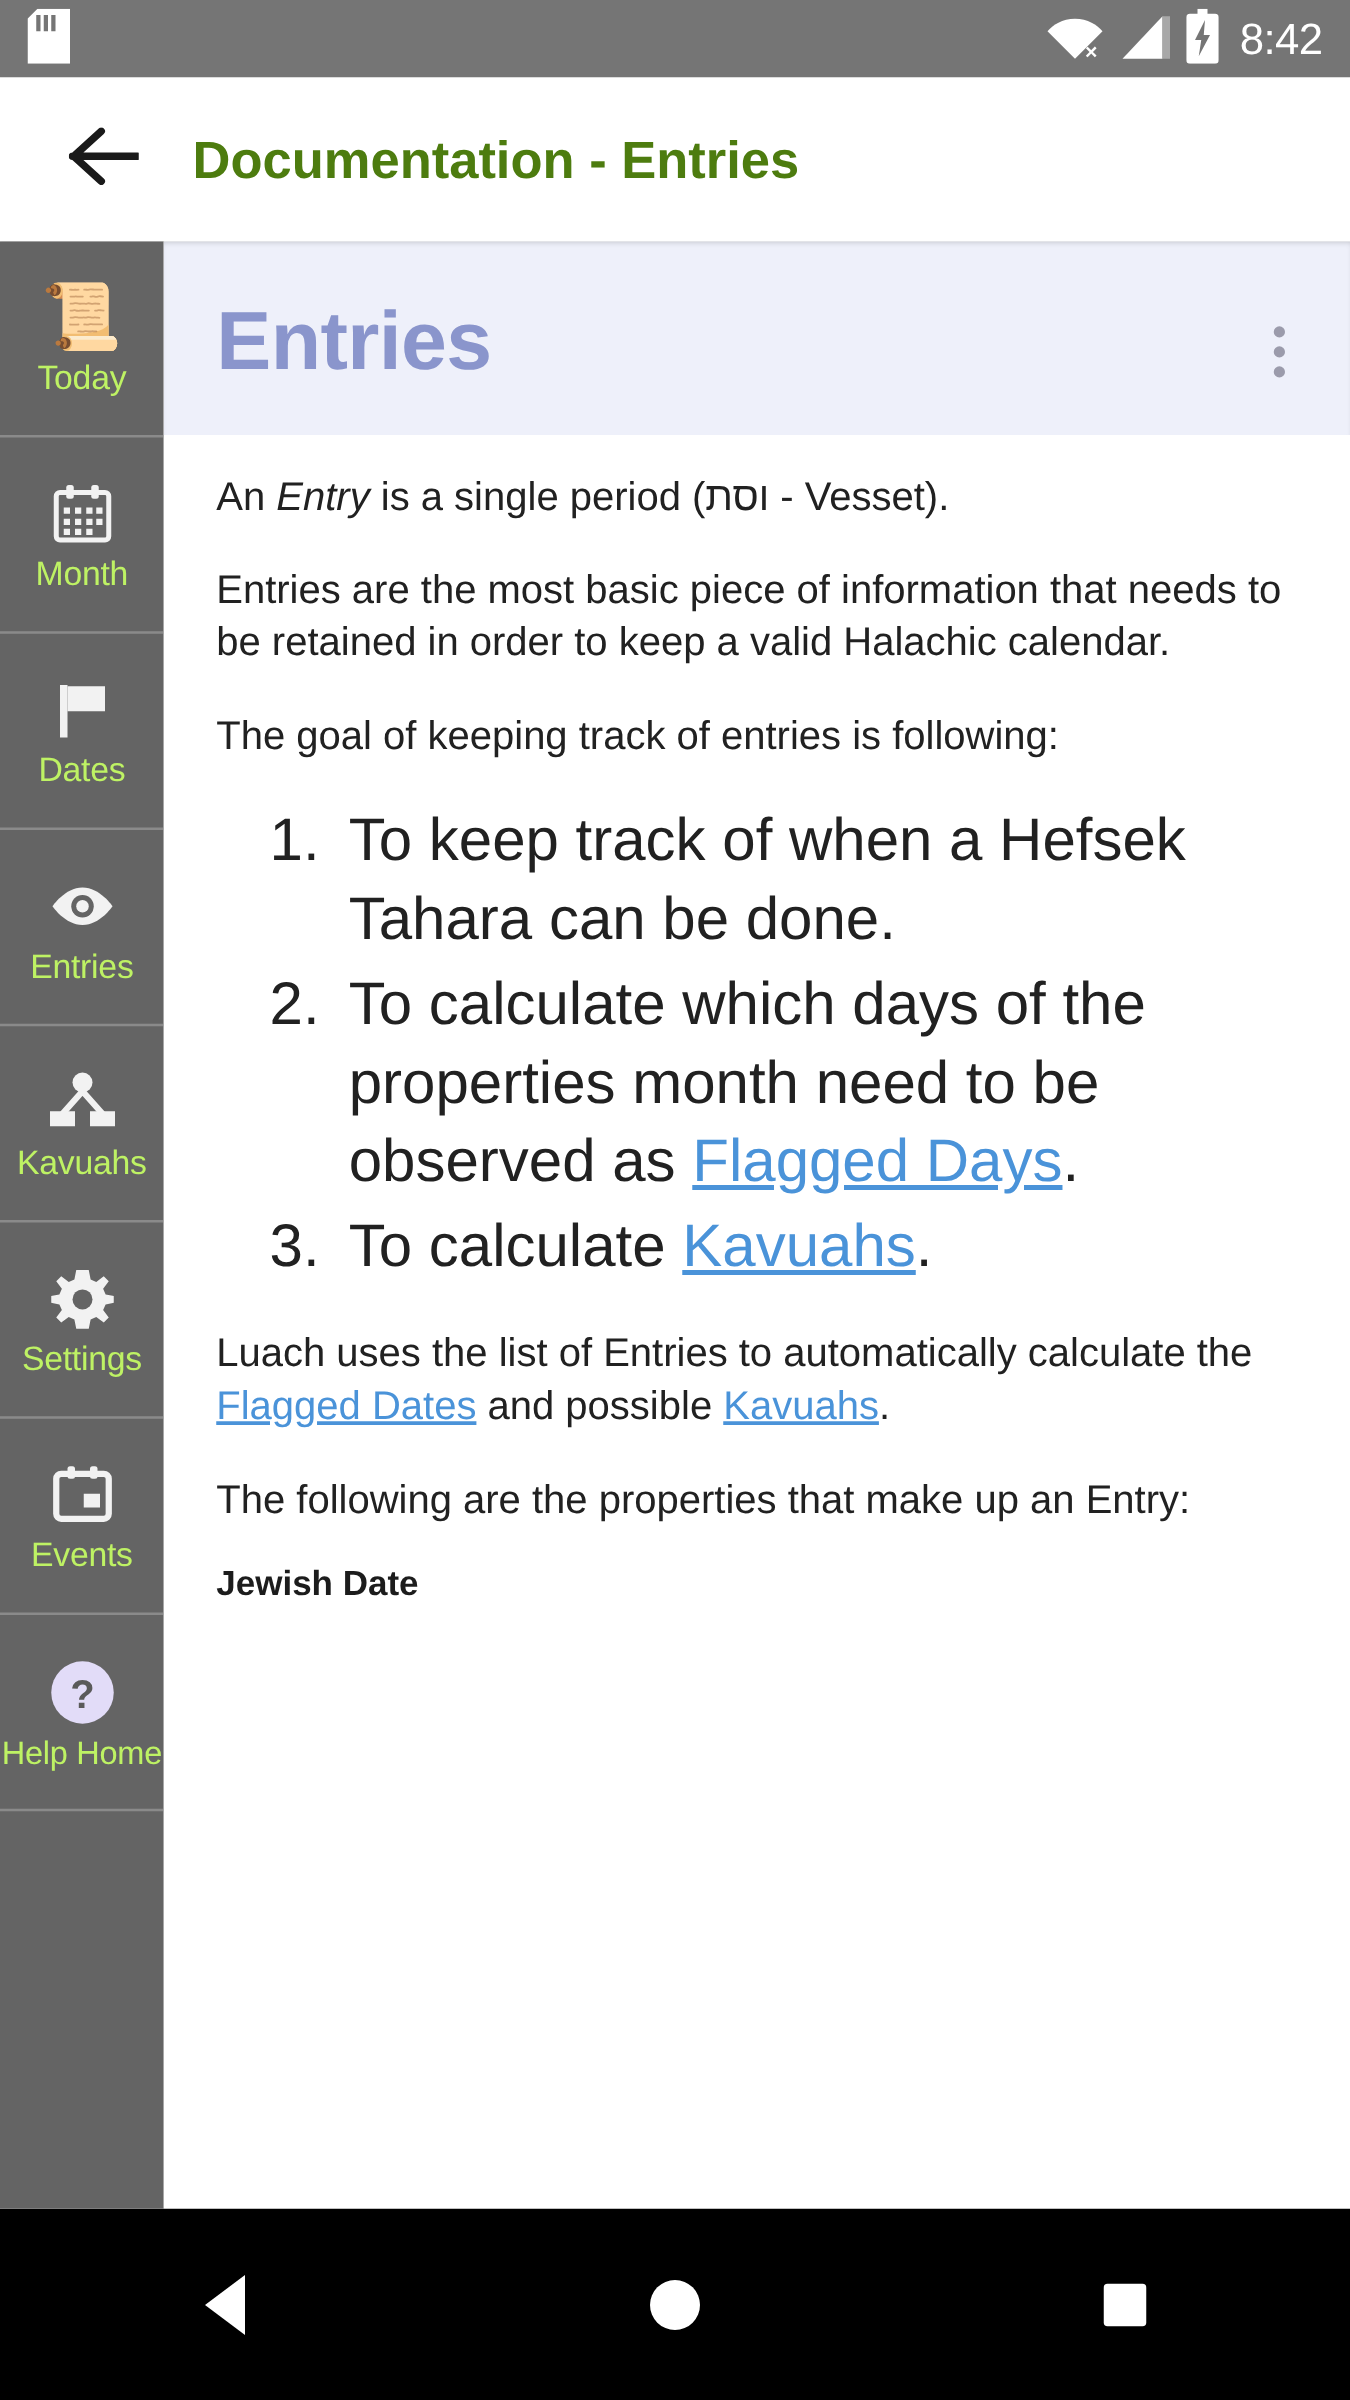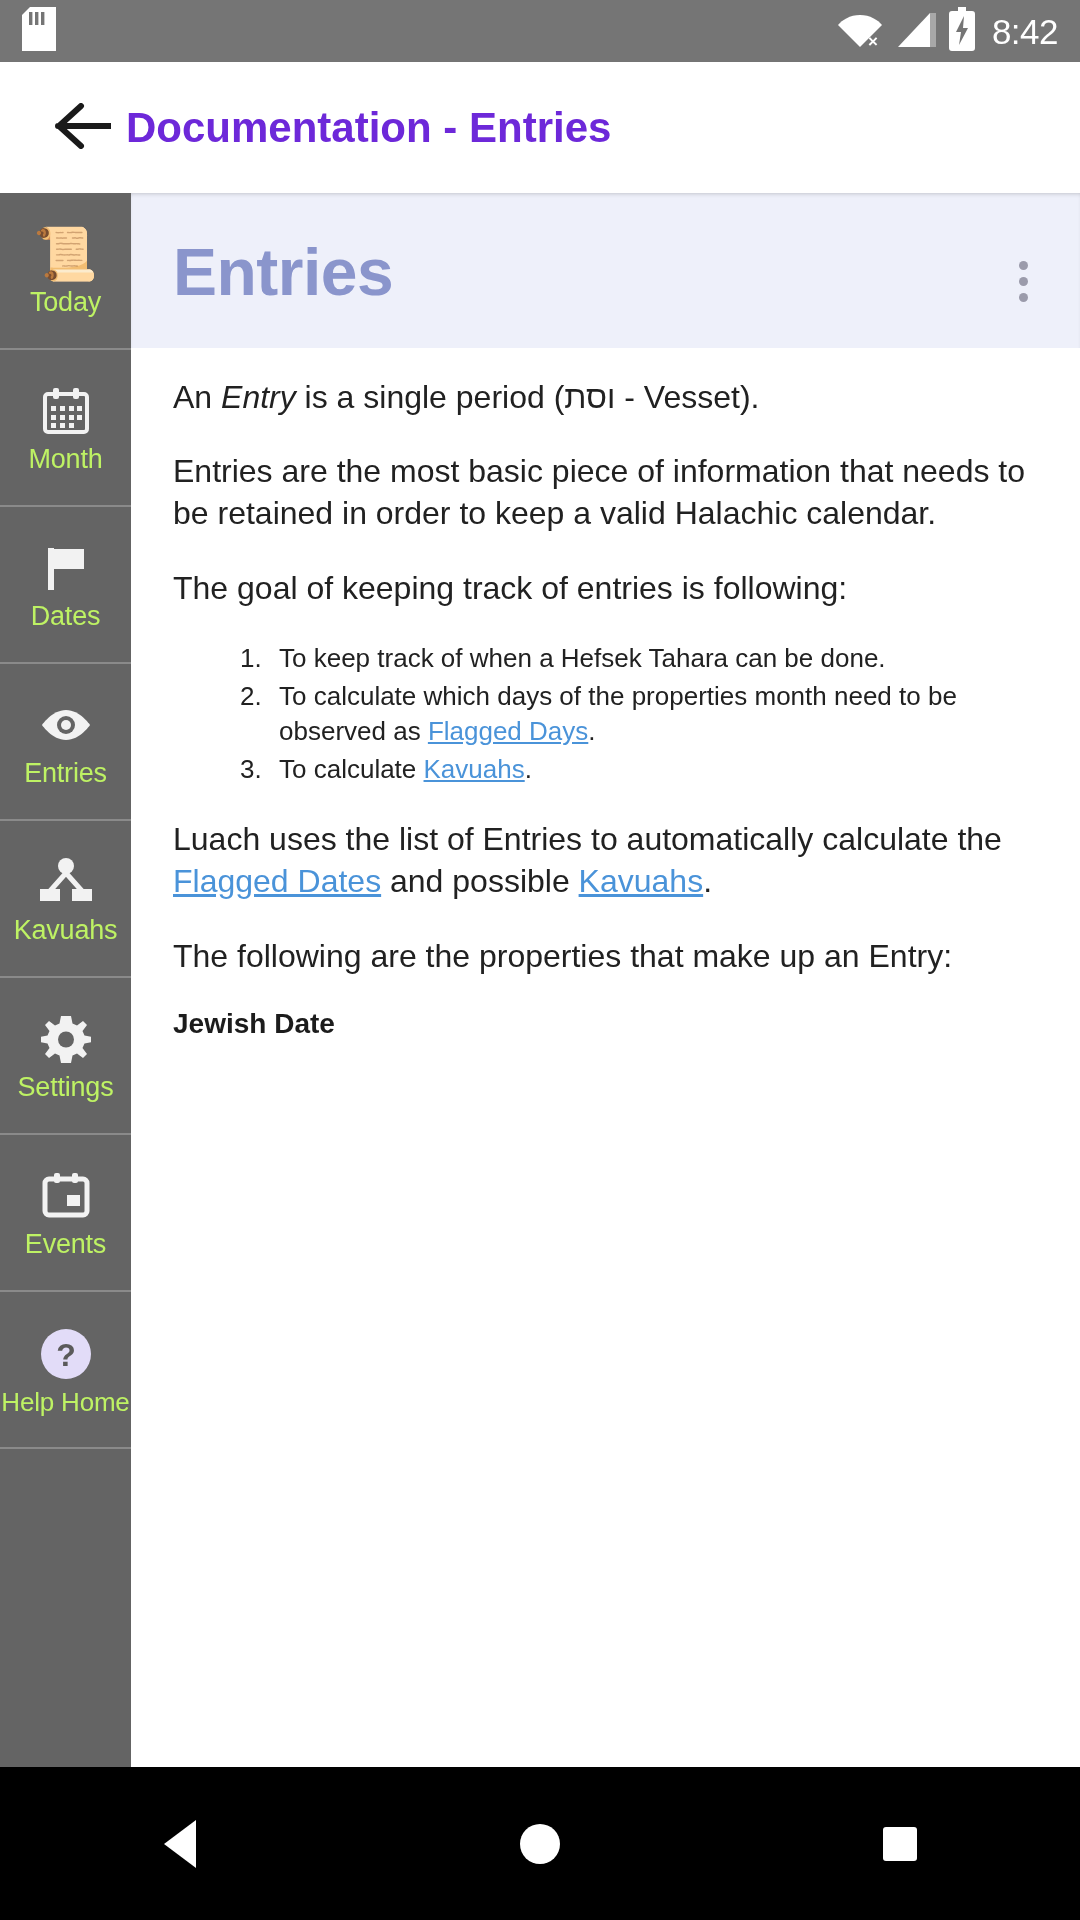--- a/index.html
+++ b/index.html
@@ -41,21 +41,22 @@
     box-shadow: 0 1px 2px rgba(0,0,0,0.08);
   }
   .back-btn {
     width: 86px; height: 86px;
     display: flex; align-items: center; justify-content: center;
     cursor: pointer; flex-shrink: 0;
   }
   .ab-title {
     font-size: 42px;
     font-weight: bold;
-    color: #6d28d9;
+    color: #4d7c0f;
+    margin-left: 28px;
     white-space: nowrap;
   }
 
   
   .body-wrap {
     position: absolute; top: 193px; left: 0;
     width: 1080px; height: 1574px;
     display: flex;
     overflow: hidden;
   }
@@ -138,21 +139,21 @@
     margin: 0 0 32px 0;
     color: #212121;
   }
   .doc-body p em { font-style: italic; }
   .lnk { color: #4a93d9; }
   .doc-body ol {
     margin: 0 0 32px 0;
     padding-left: 96px;
   }
   .doc-body ol li {
-    font-size: 26px;
+    font-size: 48px;
     line-height: 1.32;
     margin-bottom: 4px;
     padding-left: 10px;
   }
   .doc-h2 {
     font-size: 52px;
     font-weight: bold;
     color: #1c1c1c;
     margin: 58px 0 28px 0;
     line-height: 1.1;

